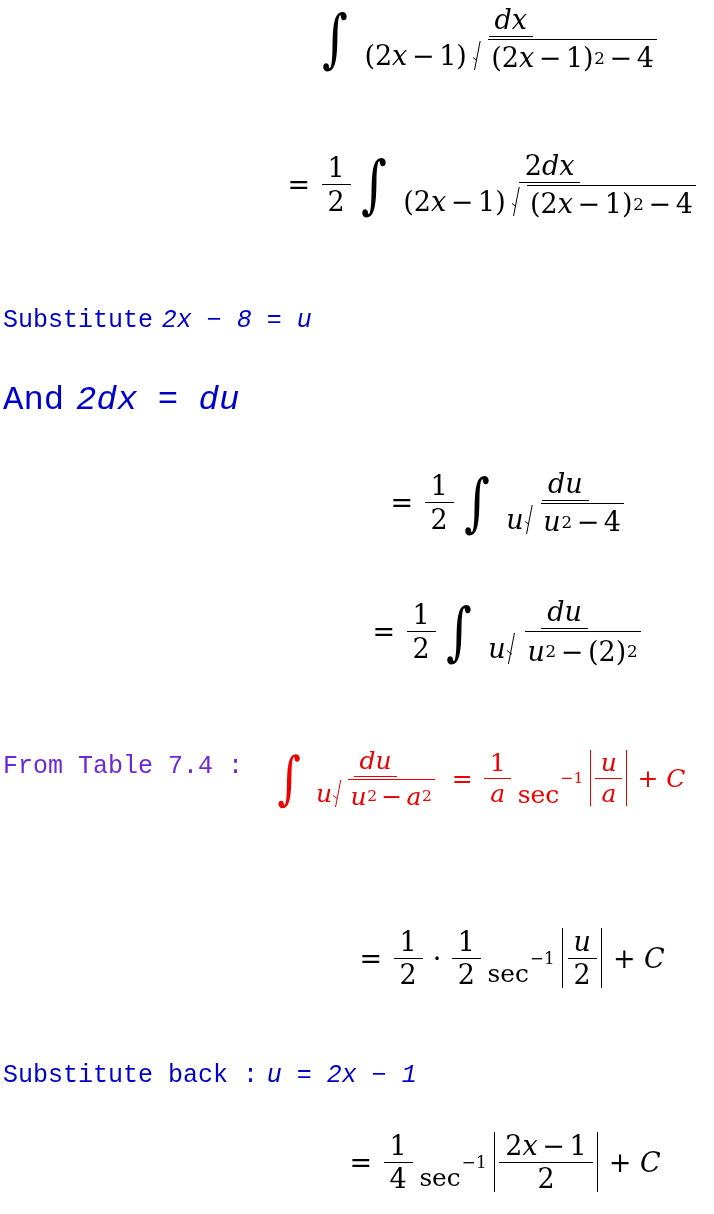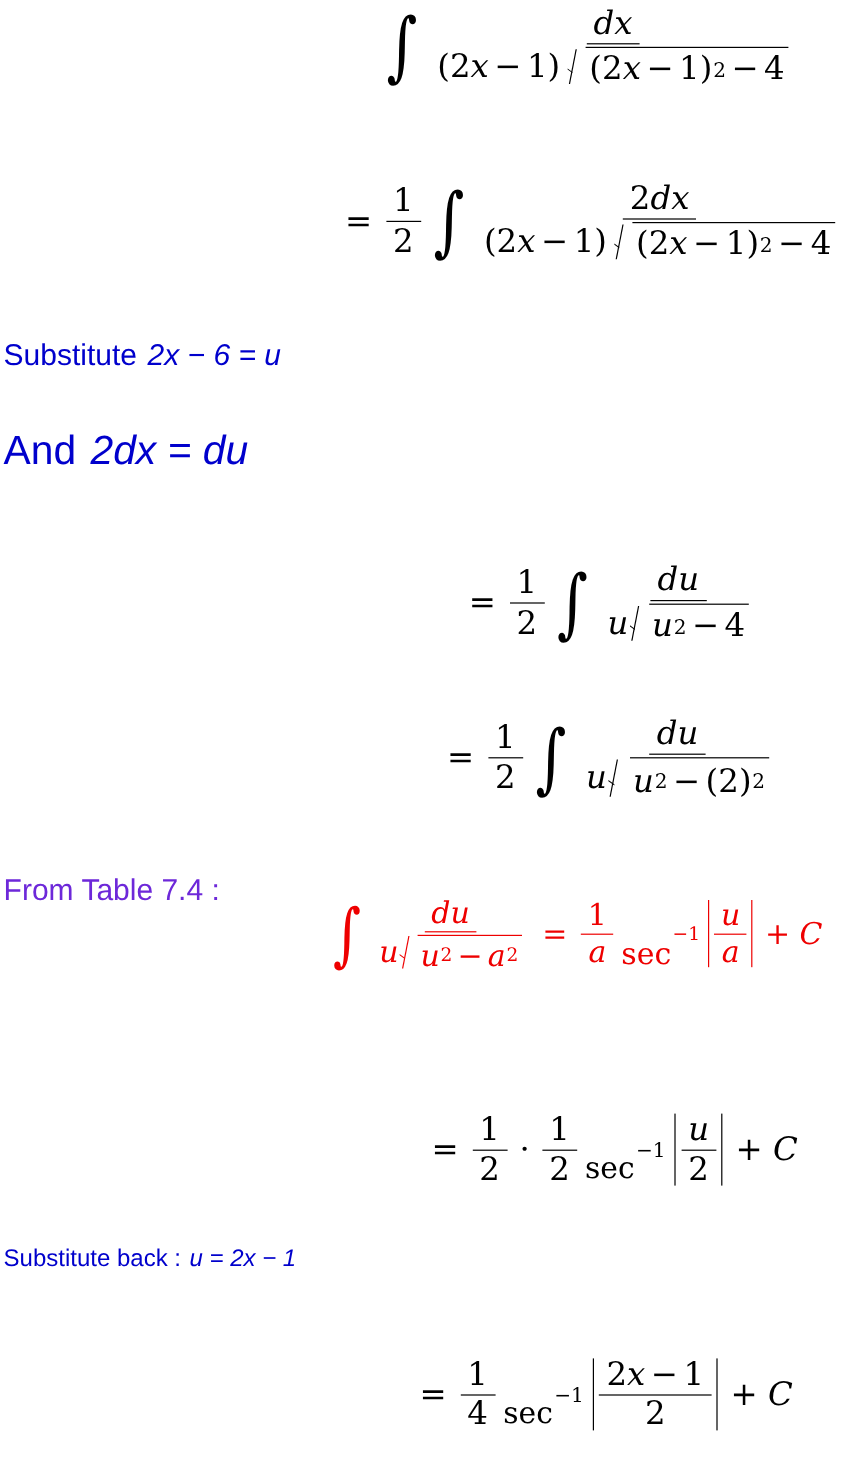--- a/index.html
+++ b/index.html
@@ -129,24 +129,25 @@
     align-items: center;
   }
 
   
   .fn { font-style: normal; padding-left: .10em; padding-right: .02em; margin-top: 33px; }
 
   
   .note {
     position: absolute;
     white-space: nowrap;
-    font-family: Liberation Sans, sans-serif;
+    font-family: Liberation Mono, monospace;
     line-height: 1;
     display: flex;
     align-items: flex-start;
+    margin-top: 24px;
   }
   .note .txt { font-style: normal; }
 </style>
 </head>
 <body>
 
 <div class="math" style="left:316px; top:6px; font-size:27px;">
   <span class="intg" style="font-size:2.35em;">∫</span>
   <span class="frac">
     <span class="num">
@@ -213,21 +214,21 @@
             <span class="mn">4</span>
         </span>
       </span>
     </span>
   </span>
 </div>
 
 <div class="note" style="left:3px; top:284px; font-size:25px; color:#0000CC;">
   <span class="txt">Substitute</span>
   <span style="display:inline-block;width:.35em;"></span>
-  <span class="mi">2x − 6 = u</span>
+  <span class="mi">2x − 8 = u</span>
 </div>
 
 <div class="note" style="left:3px; top:359px; font-size:34px; color:#0000CC;">
   <span class="txt">And</span>
   <span style="display:inline-block;width:.35em;"></span>
   <span class="mi">2dx = du</span>
 </div>
 
 <div class="math" style="left:386px; top:470px; font-size:27px;">
   <span class="mo" style="padding-right:.26em;">=</span>
@@ -375,21 +376,21 @@
         <span class="den">
             <span class="mn">2</span>
           </span>
       </span>
     </span>
     <span class="bar"></span>
   </span>
   <span class="mi" style="padding-left:.12em;">+ C</span>
 </div>
 
-<div class="note" style="left:3px; top:1039px; font-size:20px; color:#0000CC;">
+<div class="note" style="left:3px; top:1039px; font-size:25px; color:#0000CC;">
   <span class="txt">Substitute back :</span>
   <span style="display:inline-block;width:.35em;"></span>
   <span class="mi">u = 2x − 1</span>
 </div>
 
 <div class="math" style="left:345px; top:1132px; font-size:27px;">
   <span class="mo" style="padding-right:.26em;">=</span>
   <span class="frac">
     <span class="num">
         <span class="mn">1</span>

